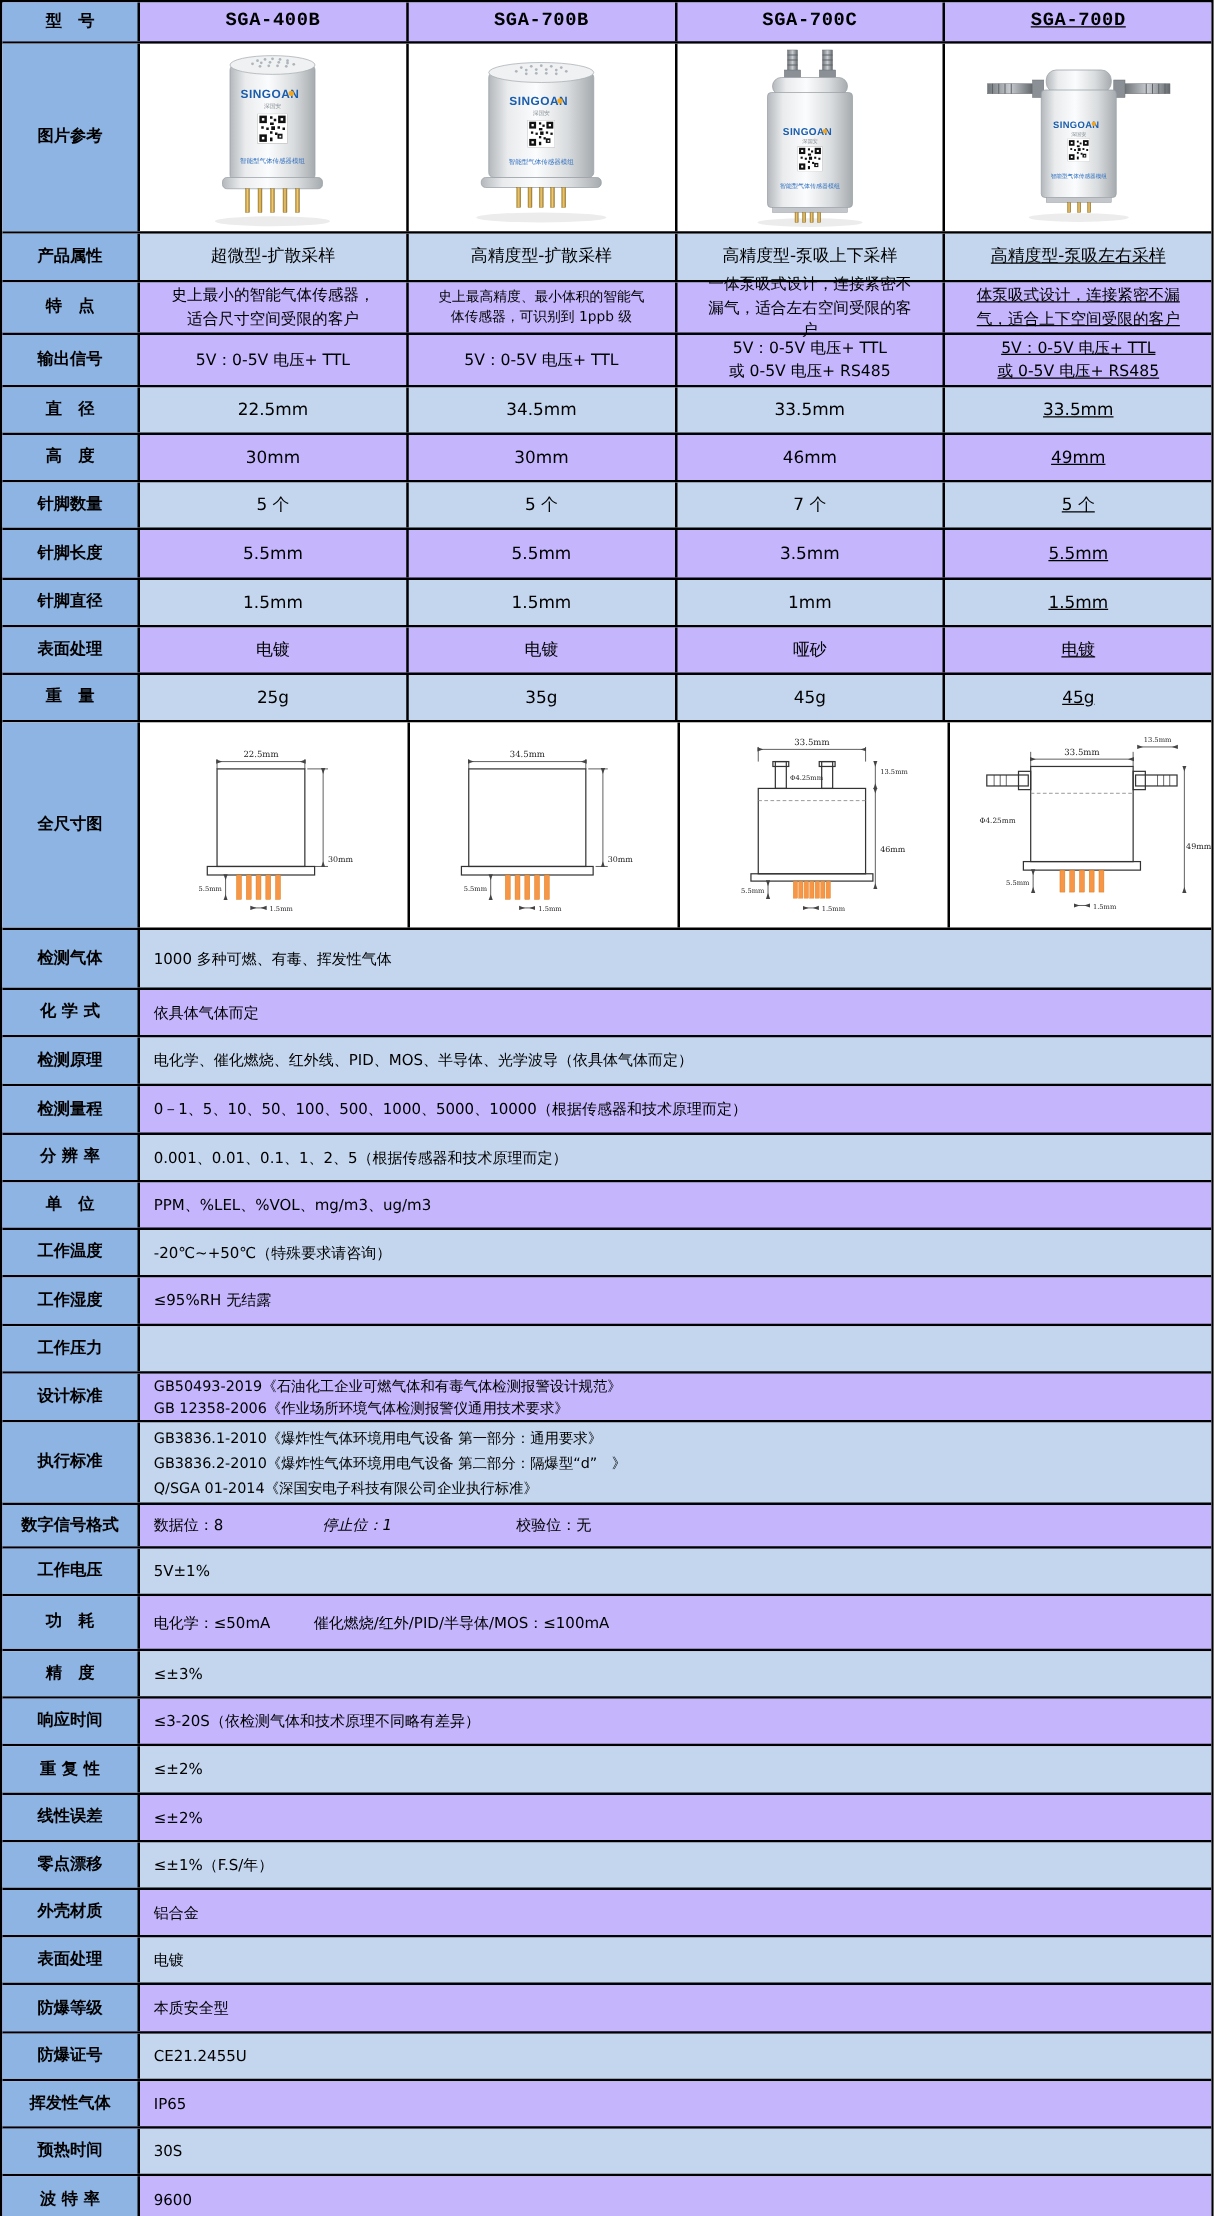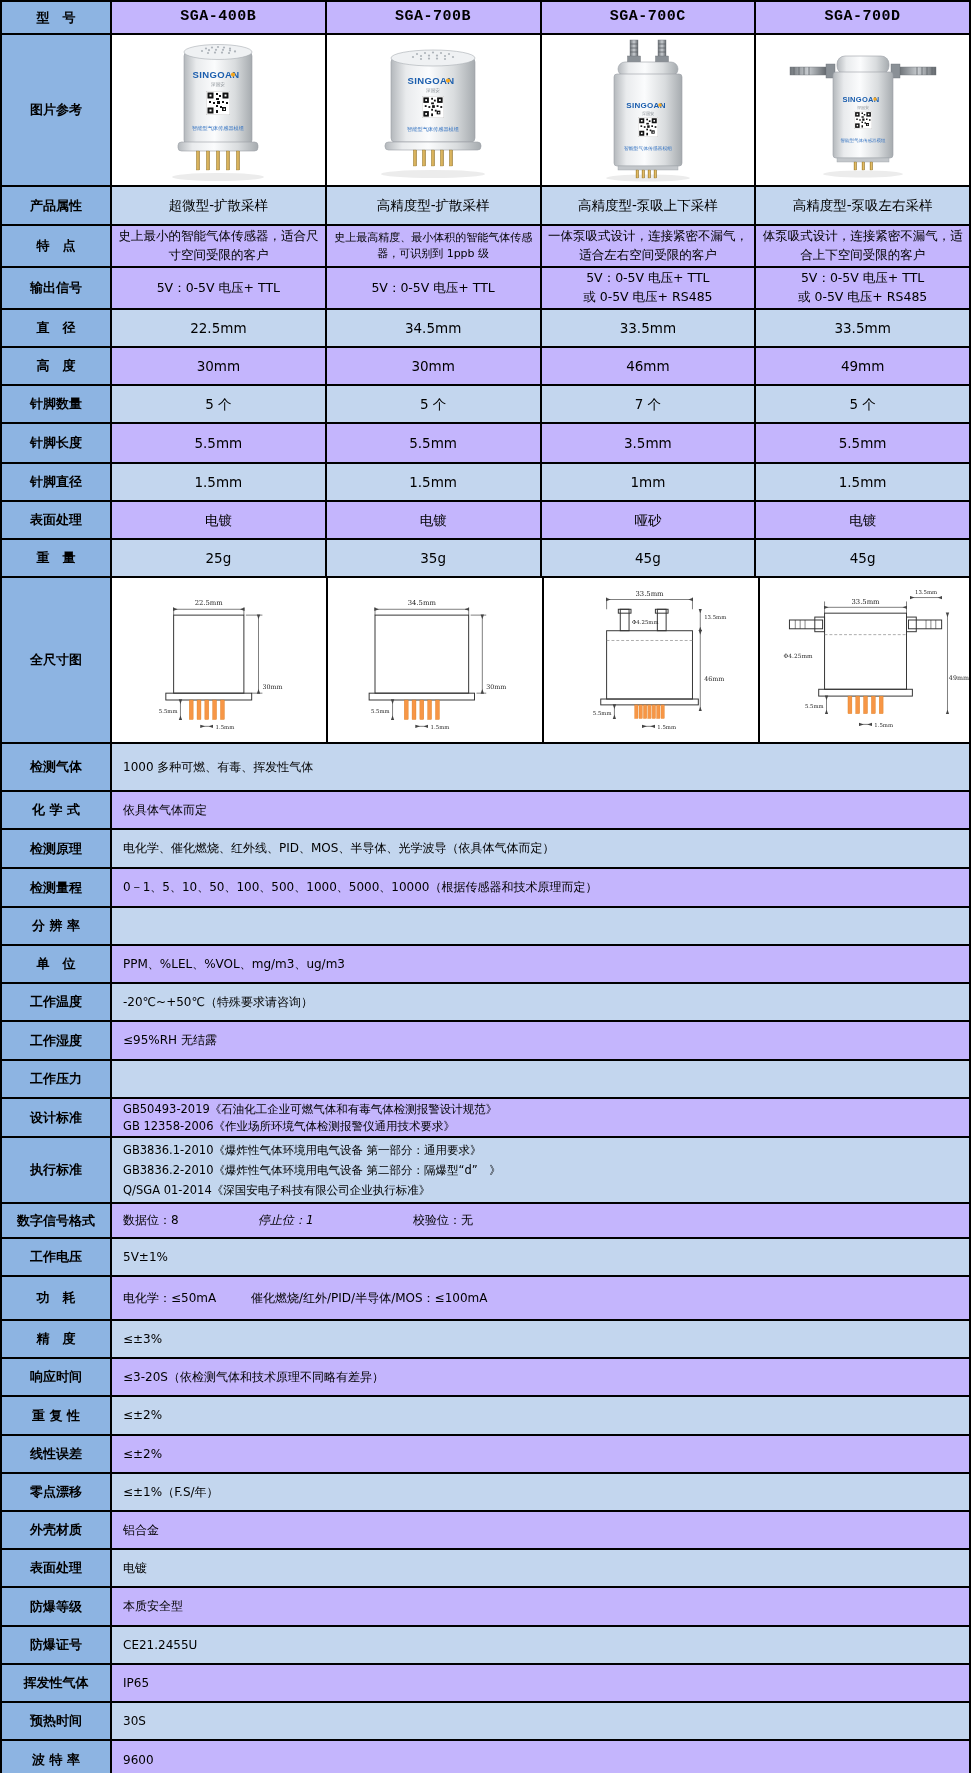--- a/index.html
+++ b/index.html
@@ -18,23 +18,23 @@
     border-right: 2px solid #000;
     display: flex; align-items: center; justify-content: center;
     font-weight: bold; font-size: 13px; text-align: center;
     line-height: 1.35; padding: 2px;
   }
   .vcell {
     flex: 1 1 0;
     border-right: 2px solid #000;
     display: flex; align-items: center; justify-content: center;
     text-align: center; font-size: 13.5px; line-height: 1.5;
-    padding: 2px 6px; white-space: pre-line;
+    padding: 2px 22px; white-space: pre-line;
   }
-  .vcell:last-child { border-right: none; }
+  .vcell:last-child { border-right: none; text-decoration: underline; }
   .d { background: #C3D6EE; }
   .l { background: #c4b5fd; }
   .w { background: #FFFFFF; }
   .header-row .vcell {
     font-family: "Liberation Mono", "DejaVu Sans Mono", monospace;
     font-weight: bold; font-size: 15px; letter-spacing: 0.5px;
   }
   .photo-cell, .diag-cell { padding: 0; }
   .fval {
     flex: 1 1 0;
@@ -460,20 +460,21 @@
   <div class="frow d" style="height:39px">
     <div class="flab">检测原理</div>
     <div class="fval">电化学、催化燃烧、红外线、PID、MOS、半导体、光学波导（依具体气体而定）</div>
   </div>
   <div class="frow l" style="height:39px">
     <div class="flab">检测量程</div>
     <div class="fval">0－1、5、10、50、100、500、1000、5000、10000（根据传感器和技术原理而定）</div>
   </div>
   <div class="frow d" style="height:38px">
     <div class="flab">分 辨 率</div>
+    <div class="fval">0.001、0.01、0.1、1、2、5（根据传感器和技术原理而定）</div>
   </div>
   <div class="frow l" style="height:38px">
     <div class="flab">单　位</div>
     <div class="fval">PPM、%LEL、%VOL、mg/m3、ug/m3</div>
   </div>
   <div class="frow d" style="height:38px">
     <div class="flab">工作温度</div>
     <div class="fval">-20℃~+50℃（特殊要求请咨询）</div>
   </div>
   <div class="frow l" style="height:39px">

